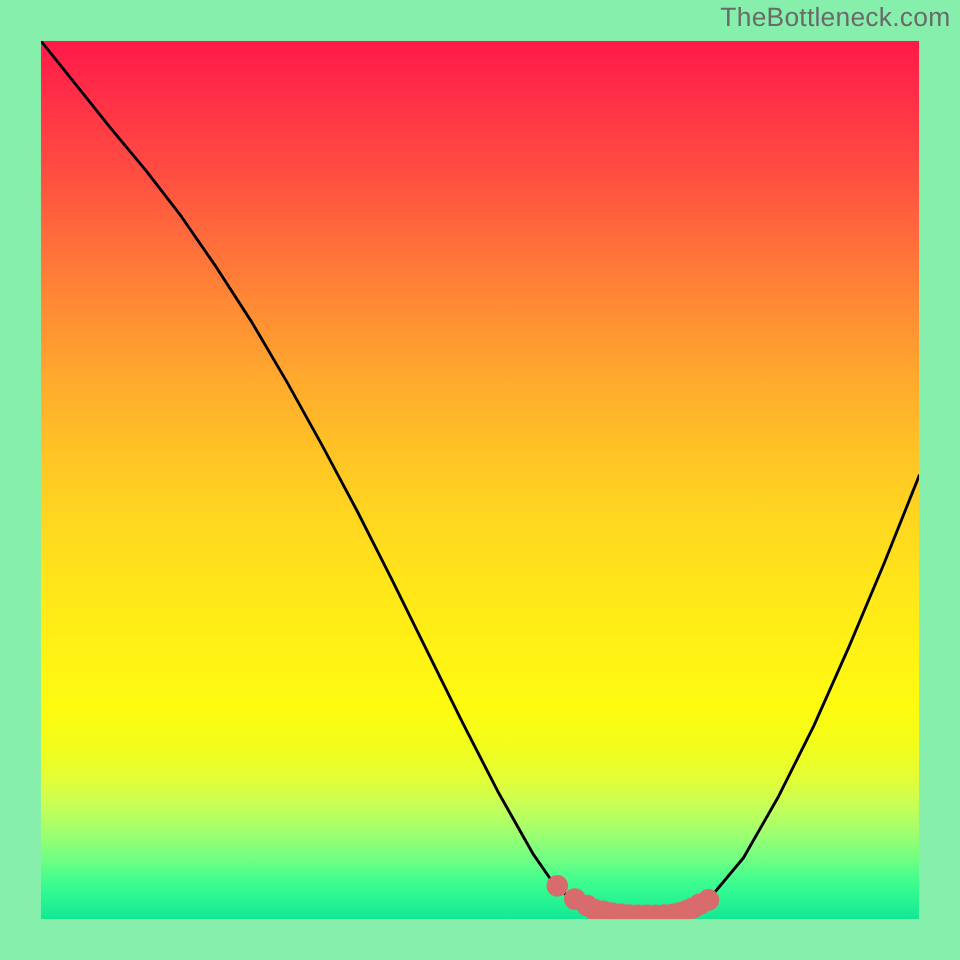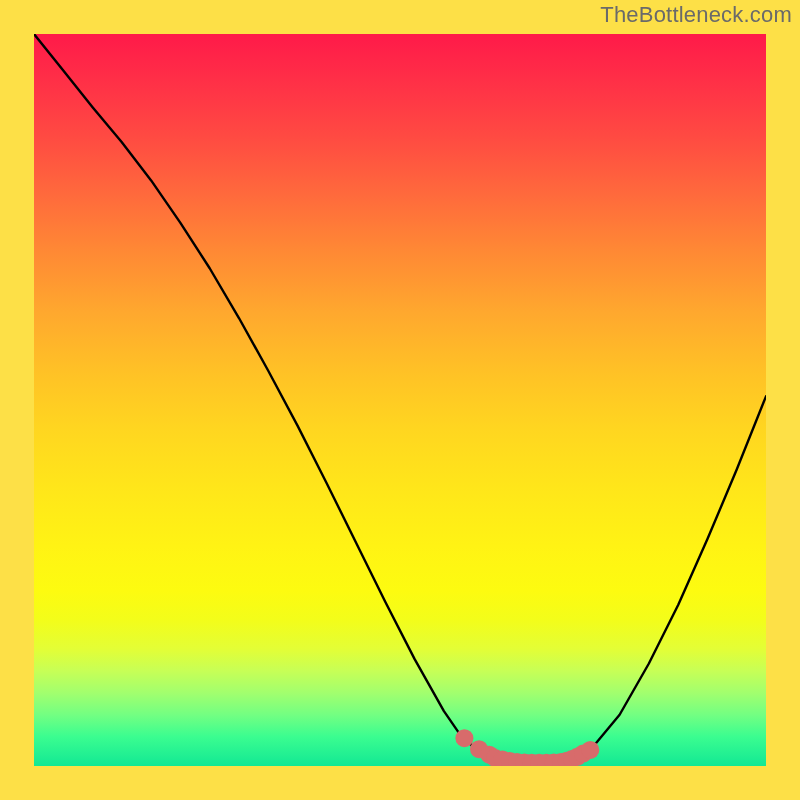--- a/index.html
+++ b/index.html
@@ -10,21 +10,21 @@
     background: #000;
     font-family: Arial, Helvetica, sans-serif;
     overflow: hidden;
   }
   .frame {
     position: absolute;
     top: 0;
     left: 0;
     width: 800px;
     height: 800px;
-    background: #fde047;
+    background: #86efac;
   }
   .plot-area {
     position: absolute;
     top: 34px;
     left: 34px;
     width: 732px;
     height: 732px;
     overflow: hidden;
   }
   .gradient-bg {

